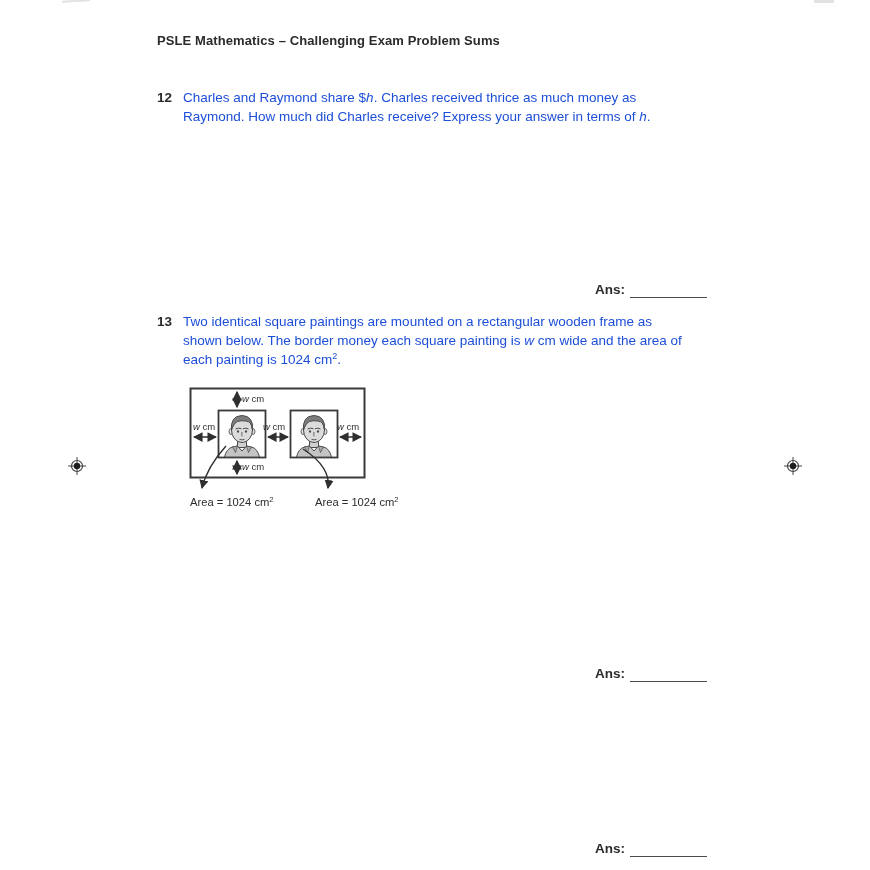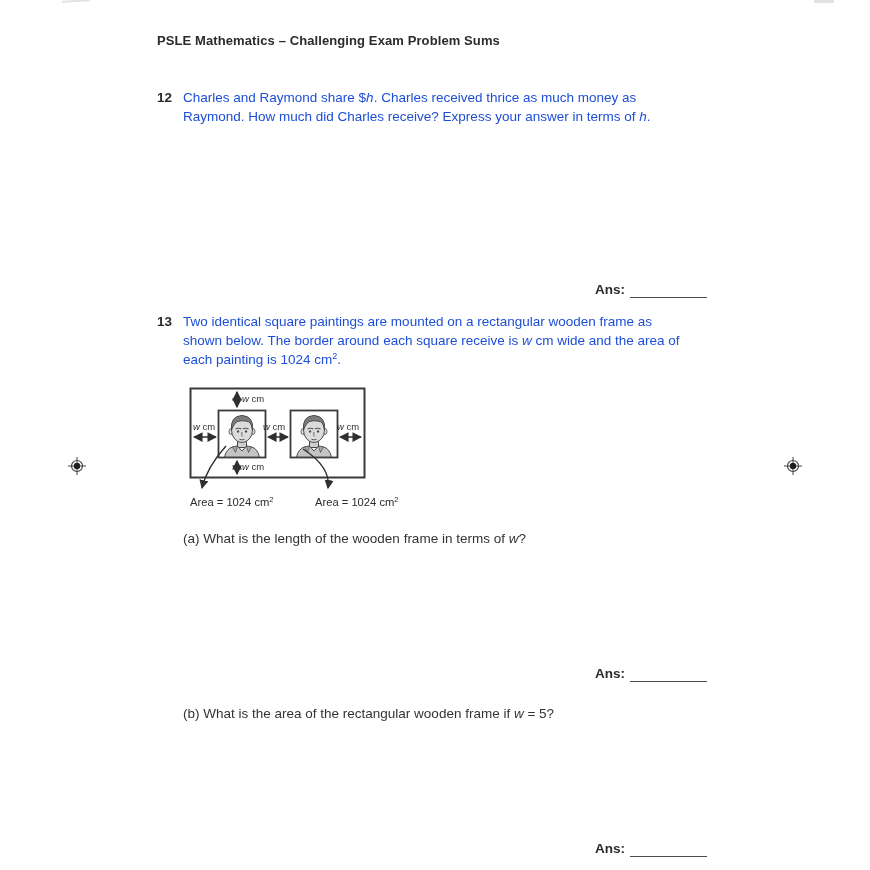--- a/index.html
+++ b/index.html
@@ -45,21 +45,21 @@
   </div>
 
   <div class="ans-row" style="top:281px;">
     <span class="ans-label">Ans:</span>
       <span class="ans-rule"></span>
   </div>
 
   <div class="q-row" style="left:157px;top:312px;">
     <div class="q-num">13</div>
     <div class="q-text"><span>Two identical square paintings are mounted on a rectangular wooden frame as
-shown below. The border around each square receive is </span><span class="var">w</span><span> cm wide and the area of
+shown below. The border money each square painting is </span><span class="var">w</span><span> cm wide and the area of
 each painting is 1024 cm</span><sup>2</sup><span>.</span></div>
   </div>
 
   <svg class="diagram" width="225" height="132" viewBox="0 0 225 132">
     <defs>
       <marker id="ah" viewBox="0 0 8 8" refX="7" refY="4" markerWidth="6.5" markerHeight="6.5" orient="auto-start-reverse">
         <path d="M0,0 L8,4 L0,8 Z" fill="#2f2f2f"></path>
       </marker>
       <g id="portrait">
         <path d="M19,29 h9 v8 h-9 z" fill="#cfcfcf" stroke="#4a4a4a" stroke-width="1"></path>
@@ -98,28 +98,26 @@
     <text class="dlab" x="152" y="45"><tspan class="ital">w</tspan><tspan dx="2.5">cm</tspan></text>
     <text class="dlab" x="57" y="85"><tspan class="ital">w</tspan><tspan dx="2.5">cm</tspan></text>
 
     <path d="M41,61 Q22,82 17,103" fill="none" stroke="#2f2f2f" stroke-width="1.4" marker-end="url(#ah)"></path>
     <path d="M118,64 Q146,82 143,103" fill="none" stroke="#2f2f2f" stroke-width="1.4" marker-end="url(#ah)"></path>
 
     <text class="area-lab" x="5" y="121"><tspan>Area = 1024 cm</tspan><tspan dy="-4" font-size="7.5">2</tspan></text>
     <text class="area-lab" x="130" y="121"><tspan>Area = 1024 cm</tspan><tspan dy="-4" font-size="7.5">2</tspan></text>
   </svg>
 
-  <div class="sub-q" style="top:531px;"><span>(a) What is the length of the wooden frame in terms of </span><span class="var">w</span><span>?</span></div>
 
   <div class="ans-row" style="top:665px;">
     <span class="ans-label">Ans:</span>
       <span class="ans-rule"></span>
   </div>
 
-  <div class="sub-q" style="top:706px;"><span>(b) What is the area of the rectangular wooden frame if </span><span class="var">w</span><span> = 5?</span></div>
 
   <div class="ans-row" style="top:840px;">
     <span class="ans-label">Ans:</span>
       <span class="ans-rule"></span>
   </div>
 
   <svg class="reg-mark" style="left:68px;top:457px;" width="18" height="18" viewBox="0 0 18 18">
     <line x1="9" y1="0" x2="9" y2="18" stroke="#444444" stroke-width="1"></line>
     <line x1="0" y1="9" x2="18" y2="9" stroke="#444444" stroke-width="1"></line>
     <circle cx="9" cy="9" r="5.5" fill="none" stroke="#444444" stroke-width="1.2"></circle>

